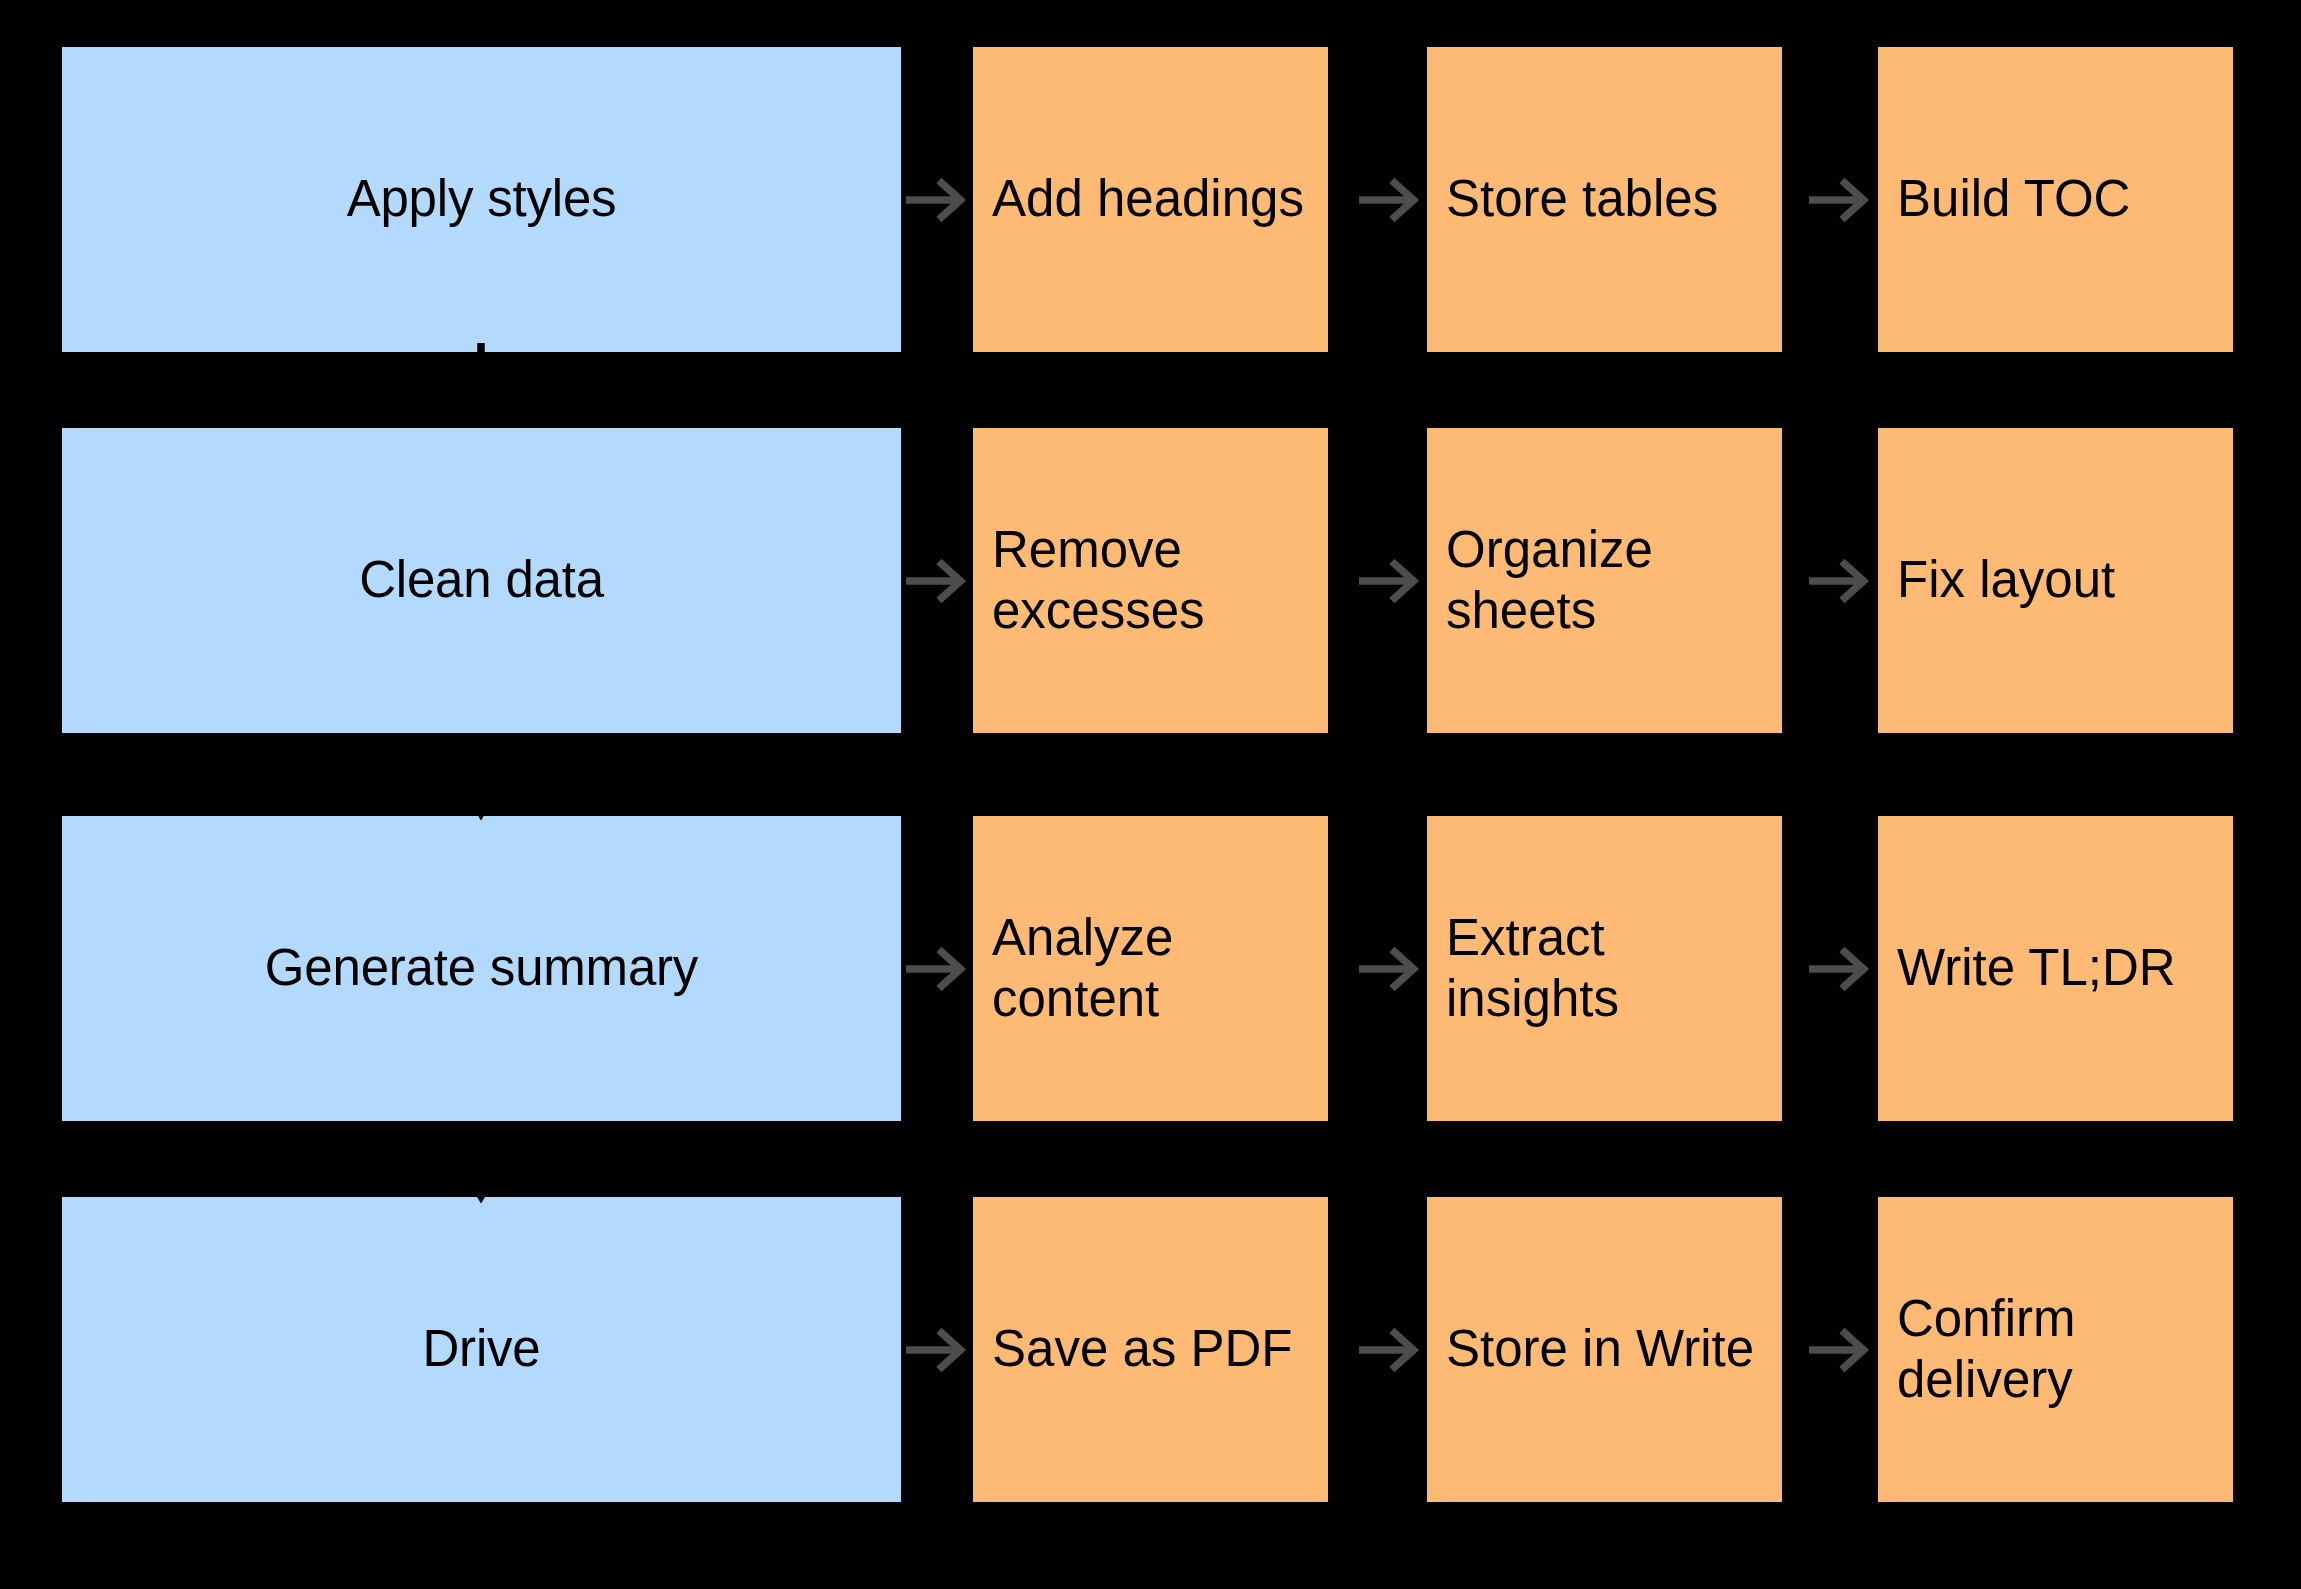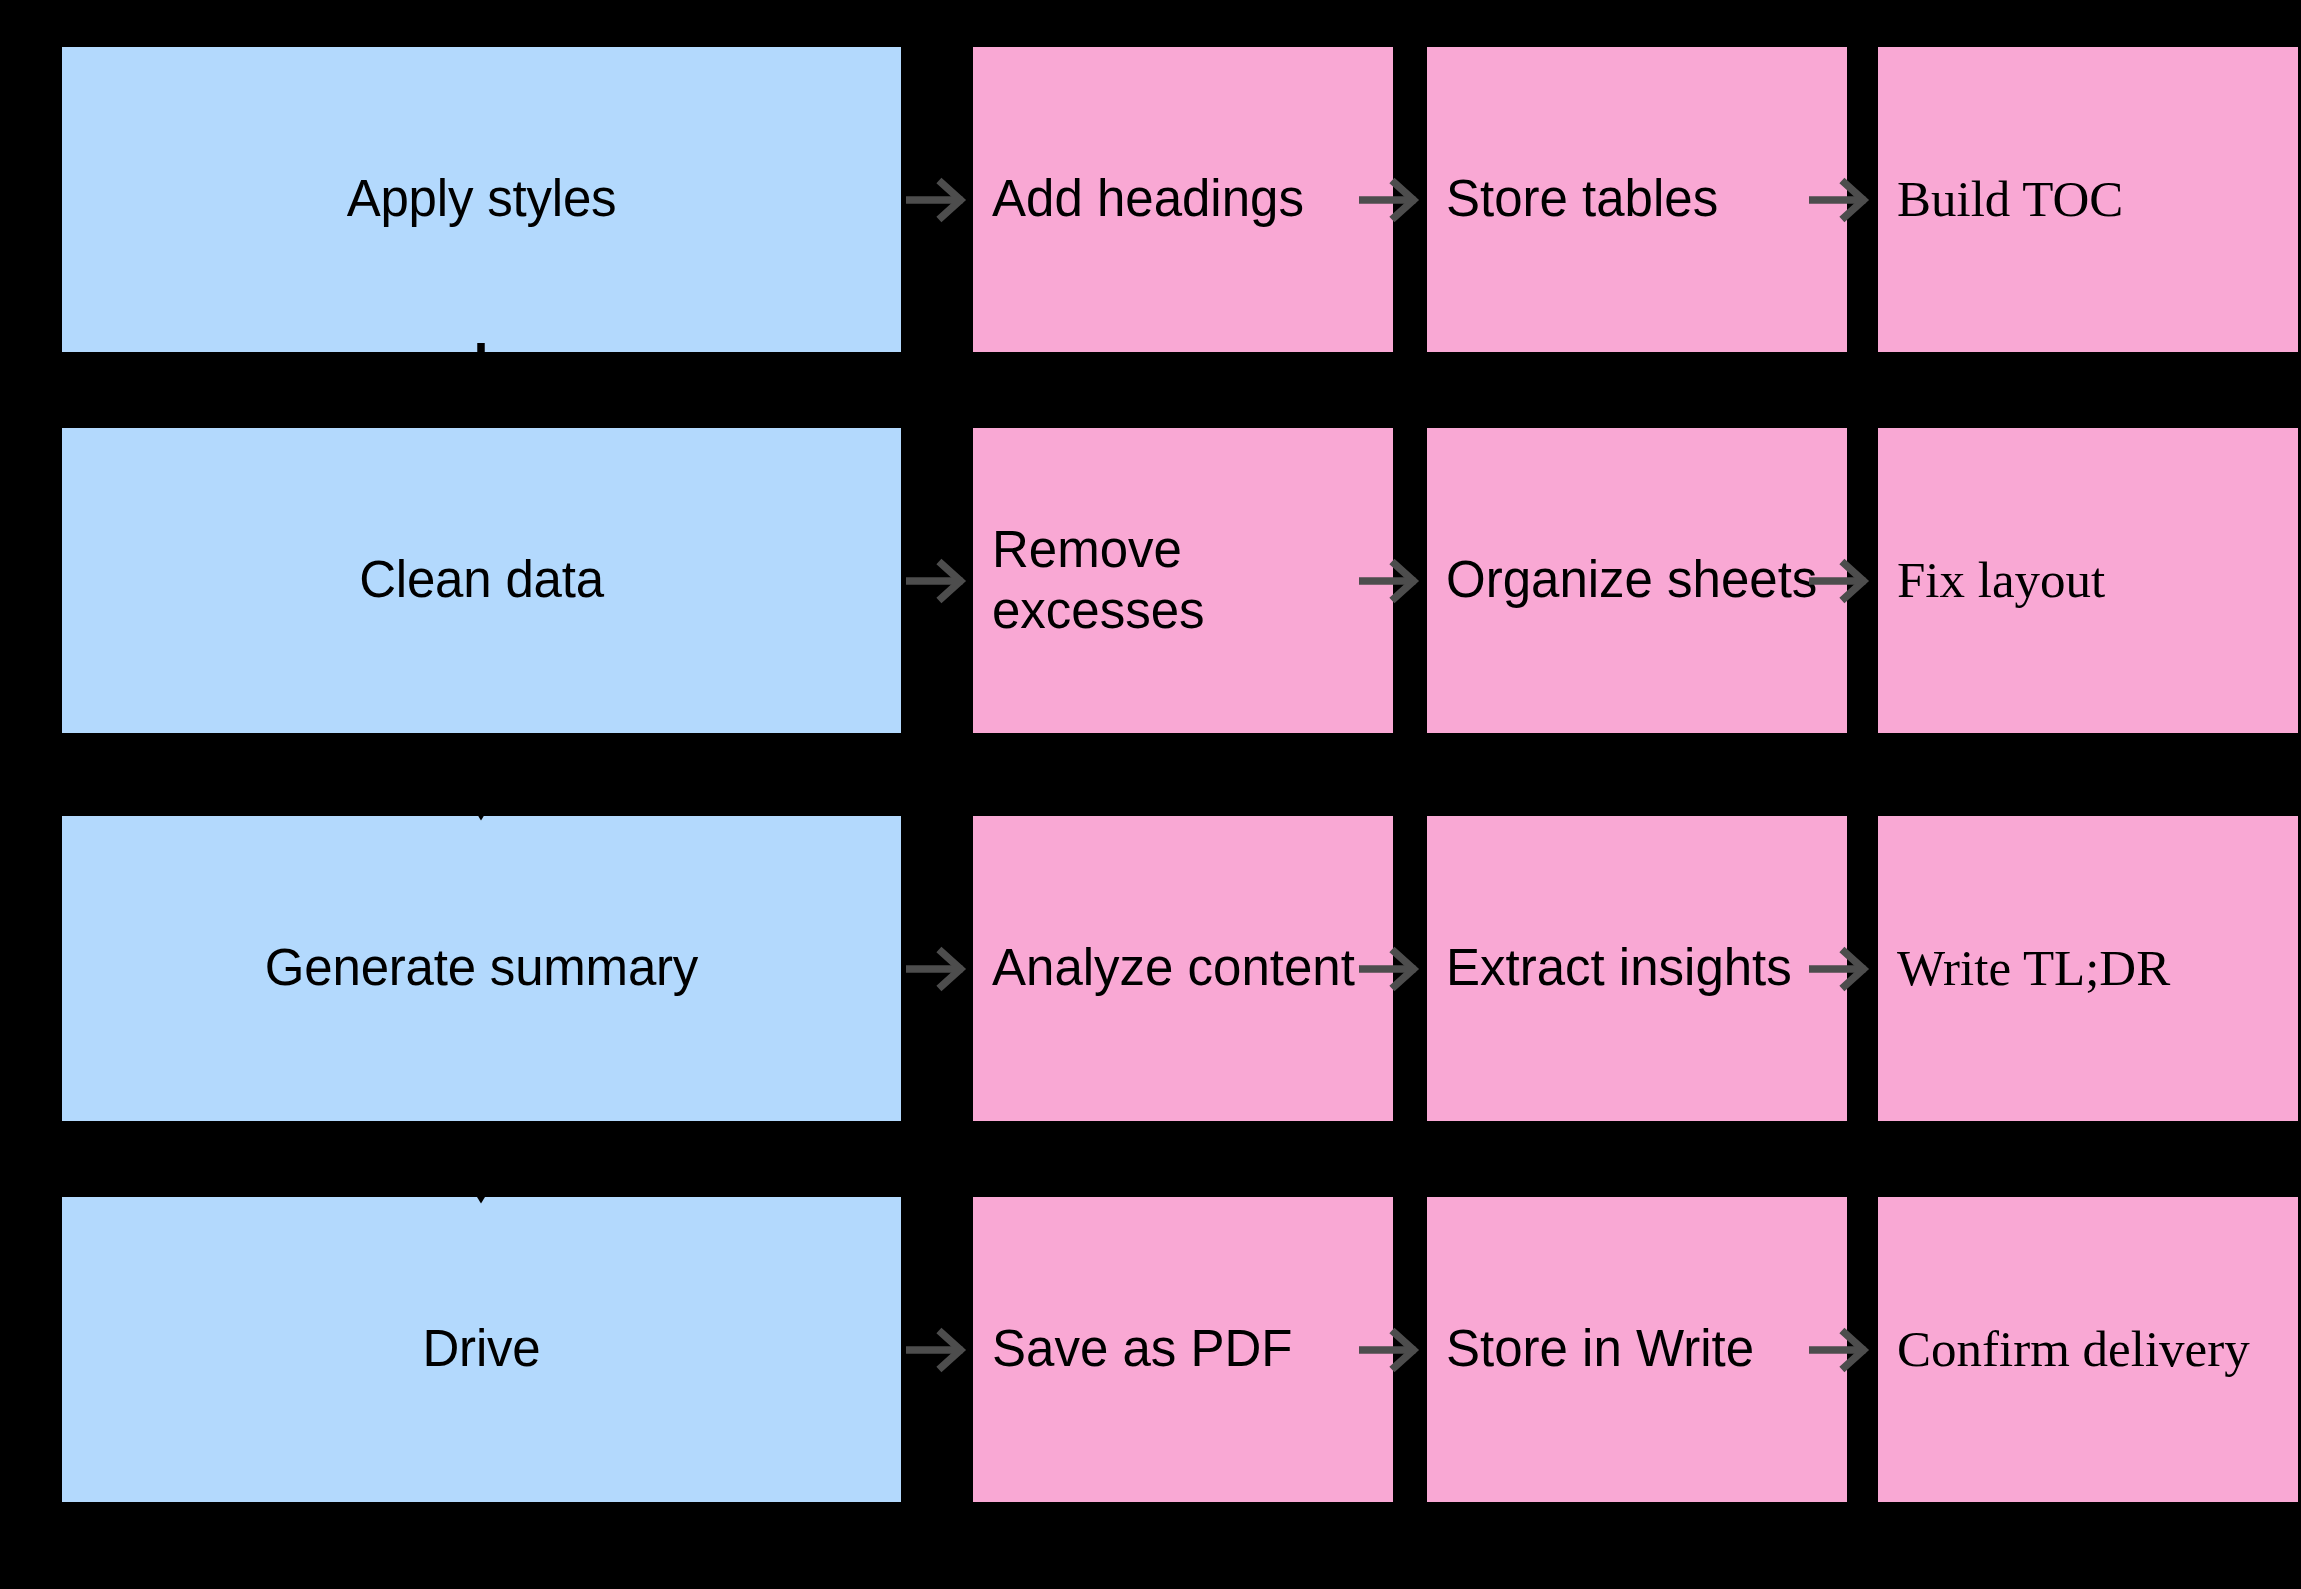--- a/index.html
+++ b/index.html
@@ -39,33 +39,33 @@
     font-size: 51px;
     line-height: 1.18;
     color: #000000;
     text-align: center;
     letter-spacing: -0.2px;
     white-space: nowrap;
   }
   .step-box {
     position: absolute;
     top: 0;
-    width: 420px;
+    width: 355px;
     height: 305px;
-    background: #f9a8d4;
+    background: #fdba74;
     display: flex;
     align-items: center;
     justify-content: flex-start;
     box-sizing: border-box;
     padding-left: 19px;
     padding-right: 9.5px;
   }
   .step-box.c0 { left: 973px; }
   .step-box.c1 { left: 1427px; }
-  .step-box.c2 { left: 1878px; font-family: Liberation Serif, serif; }
+  .step-box.c2 { left: 1878px; }
   .step-label {
     font-size: 51px;
     line-height: 1.18;
     color: #000000;
     text-align: left;
   }
   .arrow {
     position: absolute;
     top: 50%;
     transform: translateY(-50%);

